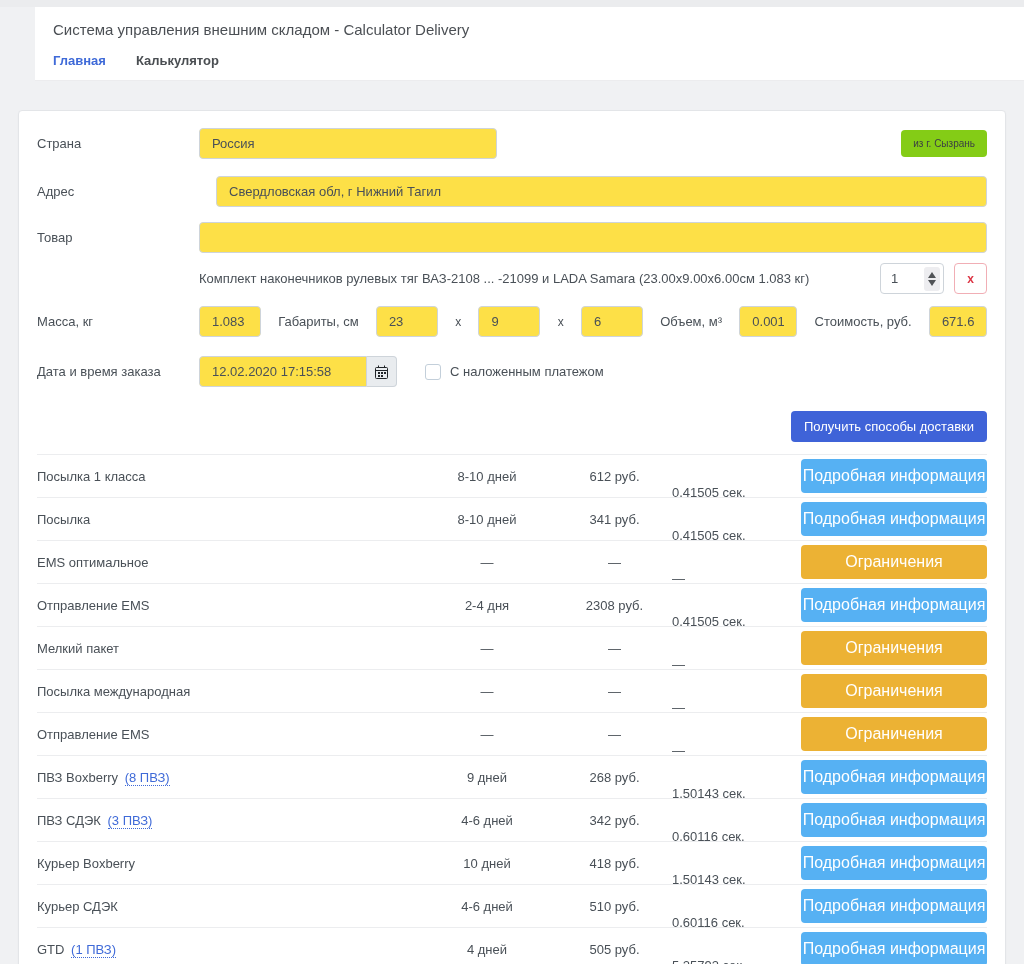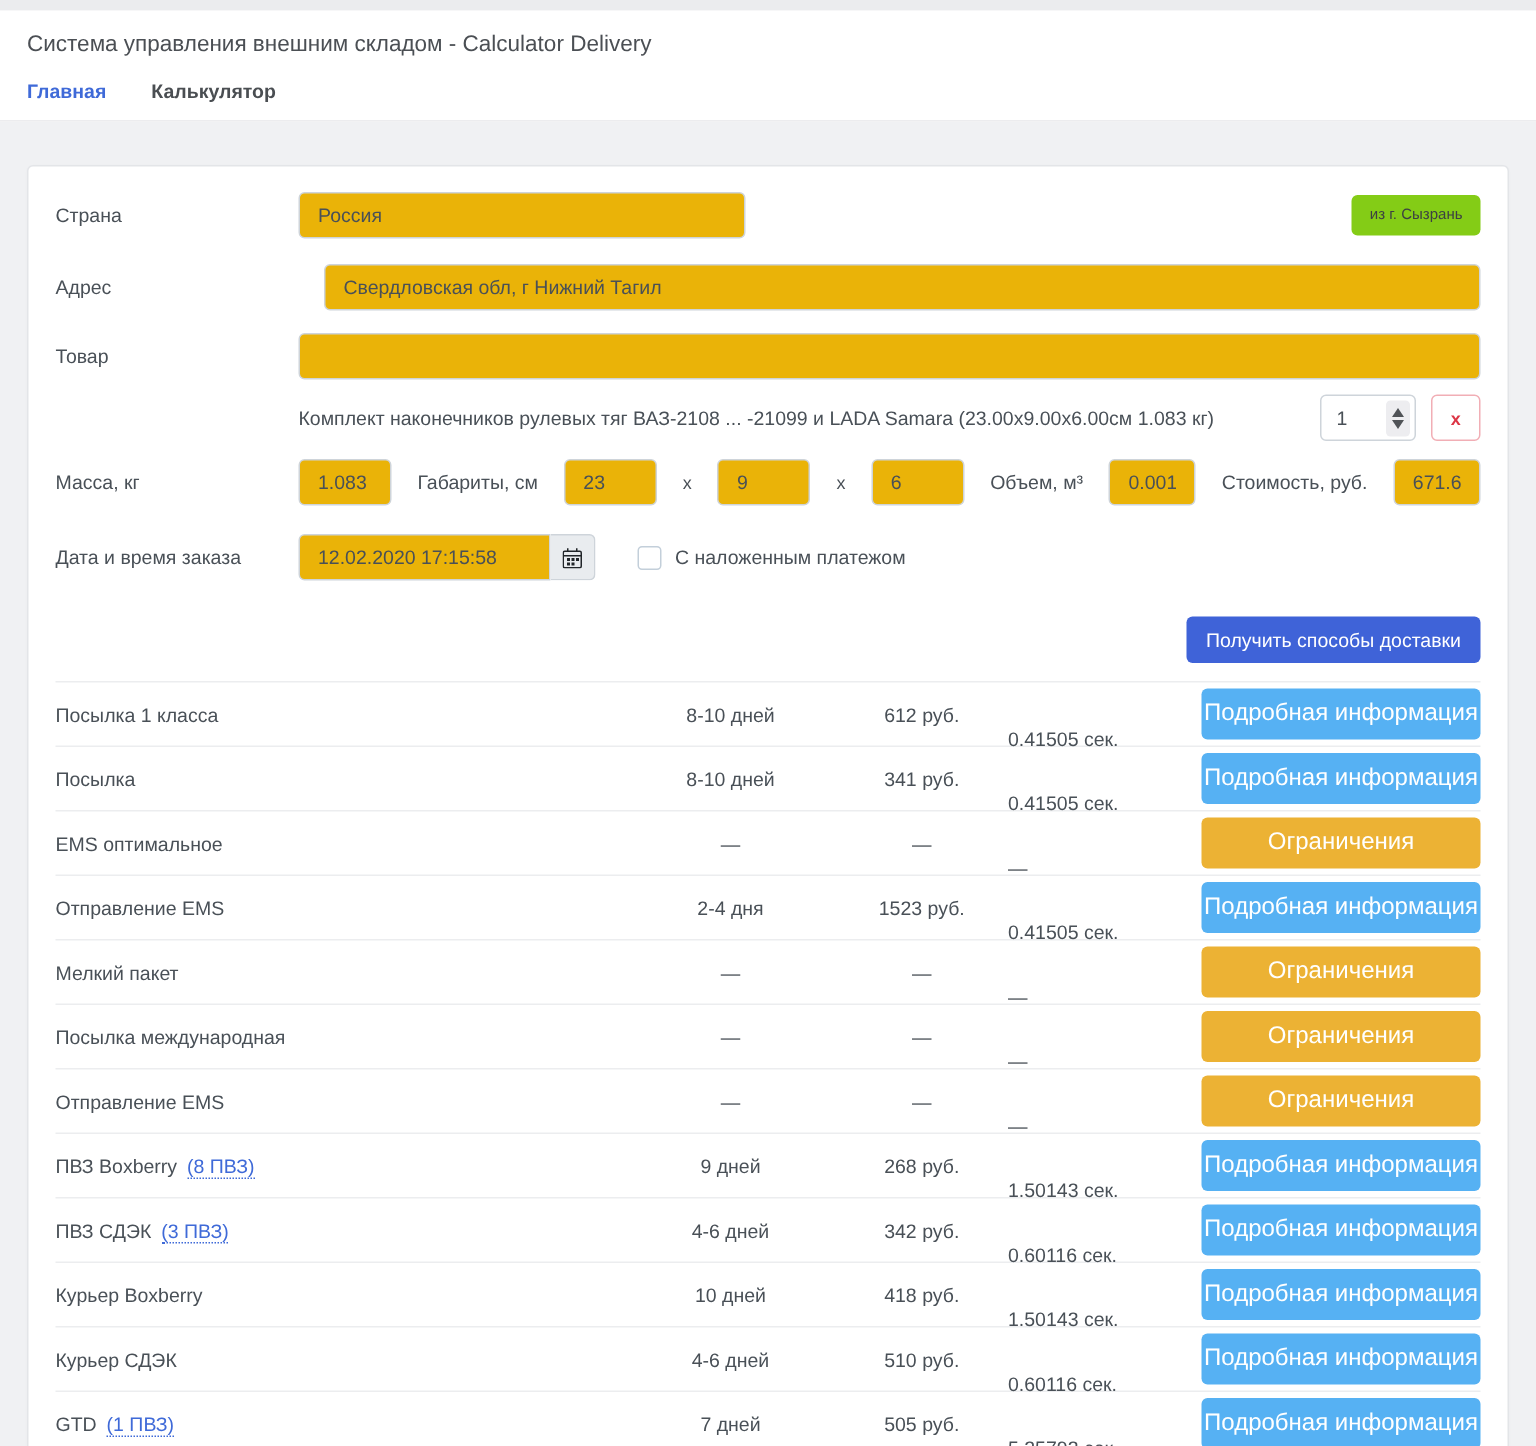--- a/index.html
+++ b/index.html
@@ -7,33 +7,33 @@
   }
   *{box-sizing:border-box;}
   html,body{margin:0;padding:0;}
   body{
     width:1024px;height:964px;overflow:hidden;
     background:#f0f1f3;
     font-family:"Liberation Sans",sans-serif;
     color:#495057;
   }
   .top-strip{height:7px;background:#ebecee;}
-  .app-header{background:#fff;padding:14px 18px 12px;border-bottom:1px solid #ececee;}
+  .app-header{background:#fff;padding:14px 18px 12px;border-bottom:1px solid #ececee;margin-left:35px;}
   .app-title{font-size:15px;color:#4b4f54;}
   .app-nav{margin-top:15px;display:flex;gap:30px;}
   .app-nav a{font-size:13px;font-weight:700;text-decoration:none;color:#4a4e52;}
   .app-nav a.active{color:var(--link);}
   .card{
     margin:29px 18px 0;background:#fff;border:1px solid #e3e5e8;border-radius:4px;
     padding:17px 18px 0;box-shadow:0 1px 2px rgba(0,0,0,.03);min-height:900px;
   }
   .form-row{display:flex;align-items:center;}
   .f-label{flex:0 0 162px;font-size:13px;color:#495057;}
   .txt{
-    height:31px;border:1px solid #ced4da;border-radius:4px;background:#eab308;
+    height:31px;border:1px solid #ced4da;border-radius:4px;background:#fde047;
     padding:4px 12px;font-size:13px;color:#495057;font-family:inherit;outline:none;
   }
   .w-country{width:298px;}
   .grow{flex:1;}
   .btn{border:none;border-radius:4px;font-family:inherit;cursor:pointer;}
   .btn-from-city{margin-left:auto;background:#84cc16;color:#3c4043;font-size:10px;padding:8px 12px;}
   .control-offset{margin-left:162px;flex:1;display:flex;align-items:center;}
   .product-desc{flex:1;font-size:13px;color:#495057;padding-right:16px;}
   .qty-box{width:64px;height:31px;border:1px solid #ced4da;border-radius:4px;display:flex;align-items:center;background:#fff;}
   .qty-box input{flex:1;width:30px;border:none;outline:none;font-size:13px;color:#495057;padding-left:10px;font-family:inherit;background:transparent;}
@@ -194,21 +194,21 @@
       <button class="btn btn-warning">Ограничения</button>
     </div>
   </div>
 
   <div class="result-row">
     <div class="r-name">
       <span>Отправление EMS</span>
       
     </div>
     <div class="r-days">2-4 дня</div>
-    <div class="r-price">1523 руб.</div>
+    <div class="r-price">2308 руб.</div>
     <div class="r-time">0.41505 сек.</div>
     <div class="r-action">
       <button class="btn btn-info">Подробная информация</button>
     </div>
   </div>
 
   <div class="result-row">
     <div class="r-name">
       <span>Мелкий пакет</span>
       
@@ -297,21 +297,21 @@
     <div class="r-action">
       <button class="btn btn-info">Подробная информация</button>
     </div>
   </div>
 
   <div class="result-row">
     <div class="r-name">
       <span>GTD</span>
       <a href="#" class="pvz-link">(1 ПВЗ)</a>
     </div>
-    <div class="r-days">7 дней</div>
+    <div class="r-days">4 дней</div>
     <div class="r-price">505 руб.</div>
     <div class="r-time">5.25793 сек.</div>
     <div class="r-action">
       <button class="btn btn-info">Подробная информация</button>
     </div>
   </div>
 </div>
 </div>
 
 </body></html>

